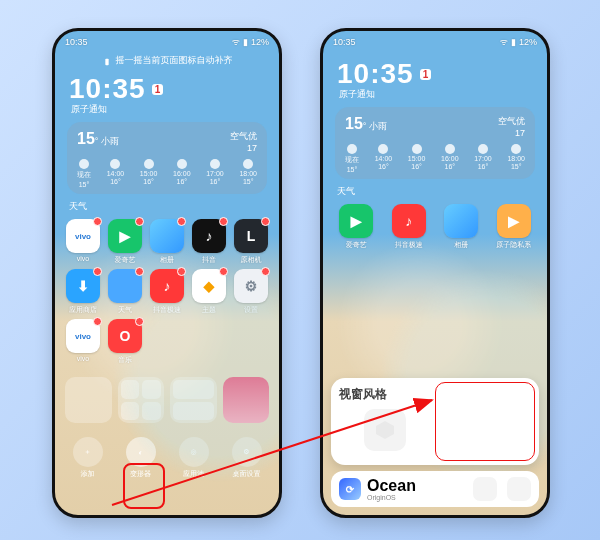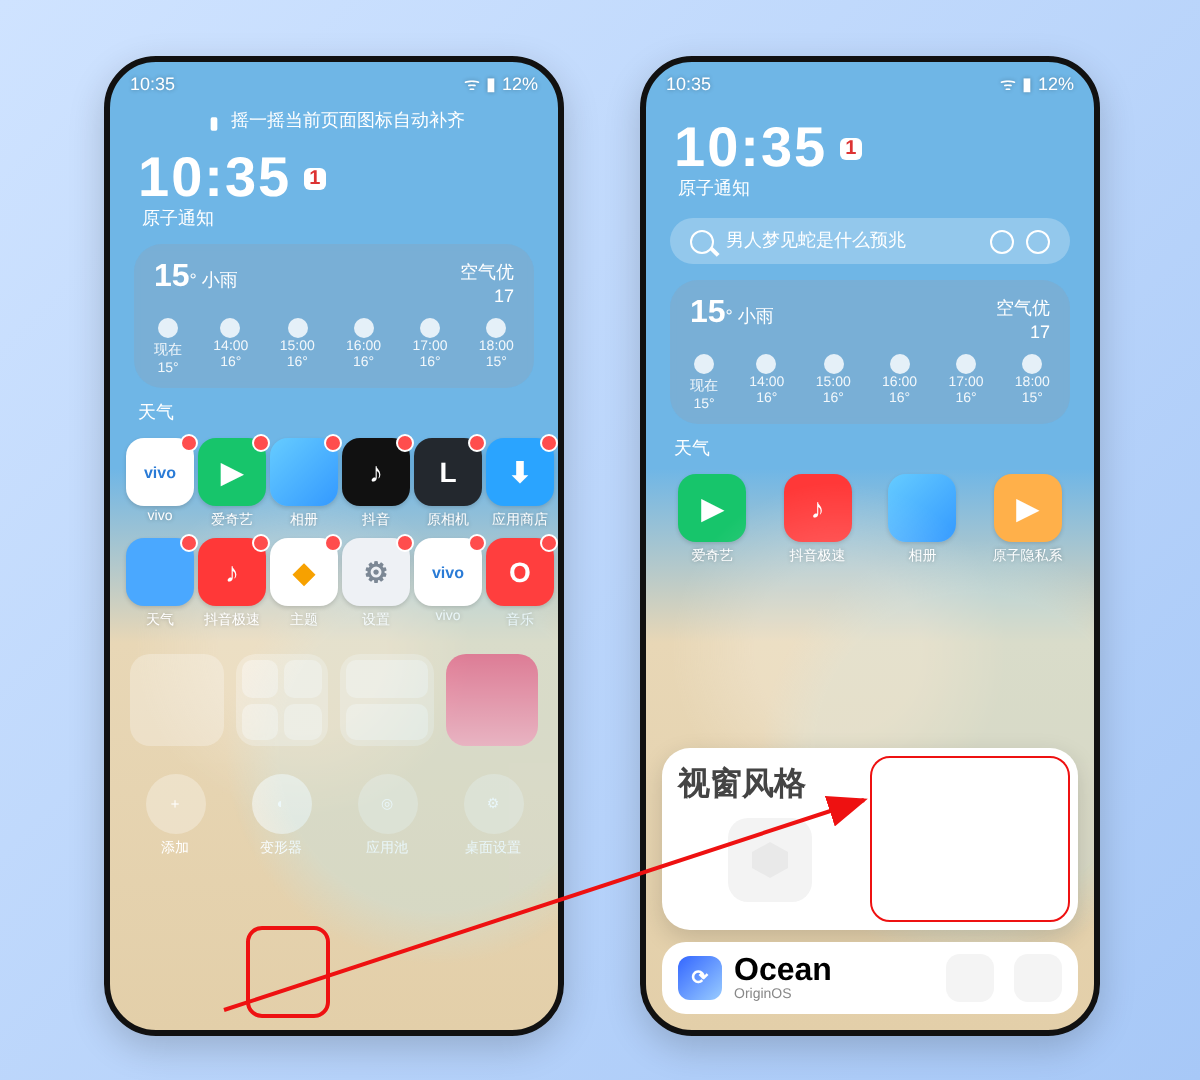--- a/index.html
+++ b/index.html
@@ -71,21 +71,21 @@
   }
   .weather .toprow{display:flex;justify-content:space-between;font-size:9px}
   .weather .temp{font-size:16px;font-weight:700}
   .weather .hours{display:flex;justify-content:space-between;margin-top:6px;font-size:7px;opacity:.9}
   .weather .hours div{display:flex;flex-direction:column;align-items:center;gap:1px}
   .weather .hicon{width:10px;height:10px;background:#fff;border-radius:50%;opacity:.9}
   .weather-label{color:#fff;font-size:9px;margin:4px 0 0 14px}
 
   
   .icongrid{
-    display:grid;grid-template-columns:repeat(6,1fr);
+    display:grid;grid-template-columns:repeat(5,1fr);
     gap:4px 2px;padding:2px 8px;margin-top:4px;
   }
   .app{display:flex;flex-direction:column;align-items:center;gap:2px}
   .app .tile{width:34px;height:34px;border-radius:9px;display:flex;align-items:center;justify-content:center;color:#fff;font-weight:700;font-size:14px;box-shadow:0 1px 2px rgba(0,0,0,.15)}
   .app .lbl{font-size:7px;color:#fff;white-space:nowrap;text-shadow:0 0 2px rgba(0,0,0,.3)}
   .dot{position:relative}
   .dot::after{content:"";position:absolute;top:-2px;right:-2px;width:7px;height:7px;border-radius:50%;background:#ff4d4d;border:1px solid #fff}
 
   
   .widgets{
@@ -105,21 +105,21 @@
   .dockbtn.hl .c{background:rgba(255,255,255,.55)}
   .hl-ring{position:absolute;border:2px solid #e11;border-radius:8px}
 
   
   .panel{
     position:absolute;left:8px;right:8px;bottom:50px;
     background:#fff;border-radius:14px;padding:8px;
     box-shadow:0 4px 12px rgba(0,0,0,.15);
     display:grid;grid-template-columns:1fr 1fr;gap:8px;
   }
-  .panel h4{font-size:16px;color:#444;font-weight:600;margin-bottom:6px;display:flex;align-items:center;gap:4px}
+  .panel h4{font-size:12px;color:#444;font-weight:600;margin-bottom:6px;display:flex;align-items:center;gap:4px}
   .panel .side{display:flex;flex-direction:column}
   .panel .preset{width:42px;height:42px;border-radius:10px;background:#f3f3f3;margin:0 auto 6px;display:flex;align-items:center;justify-content:center}
   .panel .note{font-size:8px;color:#888;text-align:center;line-height:1.3}
   .panel .opts{display:flex;gap:6px;justify-content:center;margin-bottom:6px}
   .panel .opt{width:30px;height:30px;border-radius:8px;background:#f3f3f3;display:flex;align-items:center;justify-content:center}
   .panel .opt.sel{outline:1.5px solid #ff7a1a}
   .slider{height:10px;border-radius:6px;background:#f0f0f0;margin:5px 2px;position:relative;display:flex;align-items:center;font-size:7px;color:#aaa;padding:0 4px}
   .slider .knob{position:absolute;width:18px;height:18px;border-radius:5px;background:#fff;box-shadow:0 1px 3px rgba(0,0,0,.25);top:-4px}
   .panel-outline{position:absolute;border:1.5px solid #e11;border-radius:10px;pointer-events:none}
 
@@ -299,28 +299,20 @@
       <span>▮</span>
       <span>12%</span>
     </span>
   </div>
   <div class="clock-row">
     <span class="time">10:35</span>
     <span class="daybox">1</span>
   </div>
   <div class="clock-sub">原子通知</div>
 
-  <div class="search-pill">
-    <span class="sicon"></span>
-    <span style="flex:1;overflow:hidden;text-overflow:ellipsis;white-space:nowrap">男人梦见蛇是什么预兆</span>
-    <span class="end">
-      <span class="circ"></span>
-      <span class="circ"></span>
-    </span>
-  </div>
 
   <div class="weather">
     <div class="toprow">
       <span><span class="temp">15</span>° <span>小雨</span></span>
       <span style="text-align:right">
         <span>空气优</span><br>
         <span>17</span>
       </span>
     </div>
     <div class="hours" id="hoursR">

